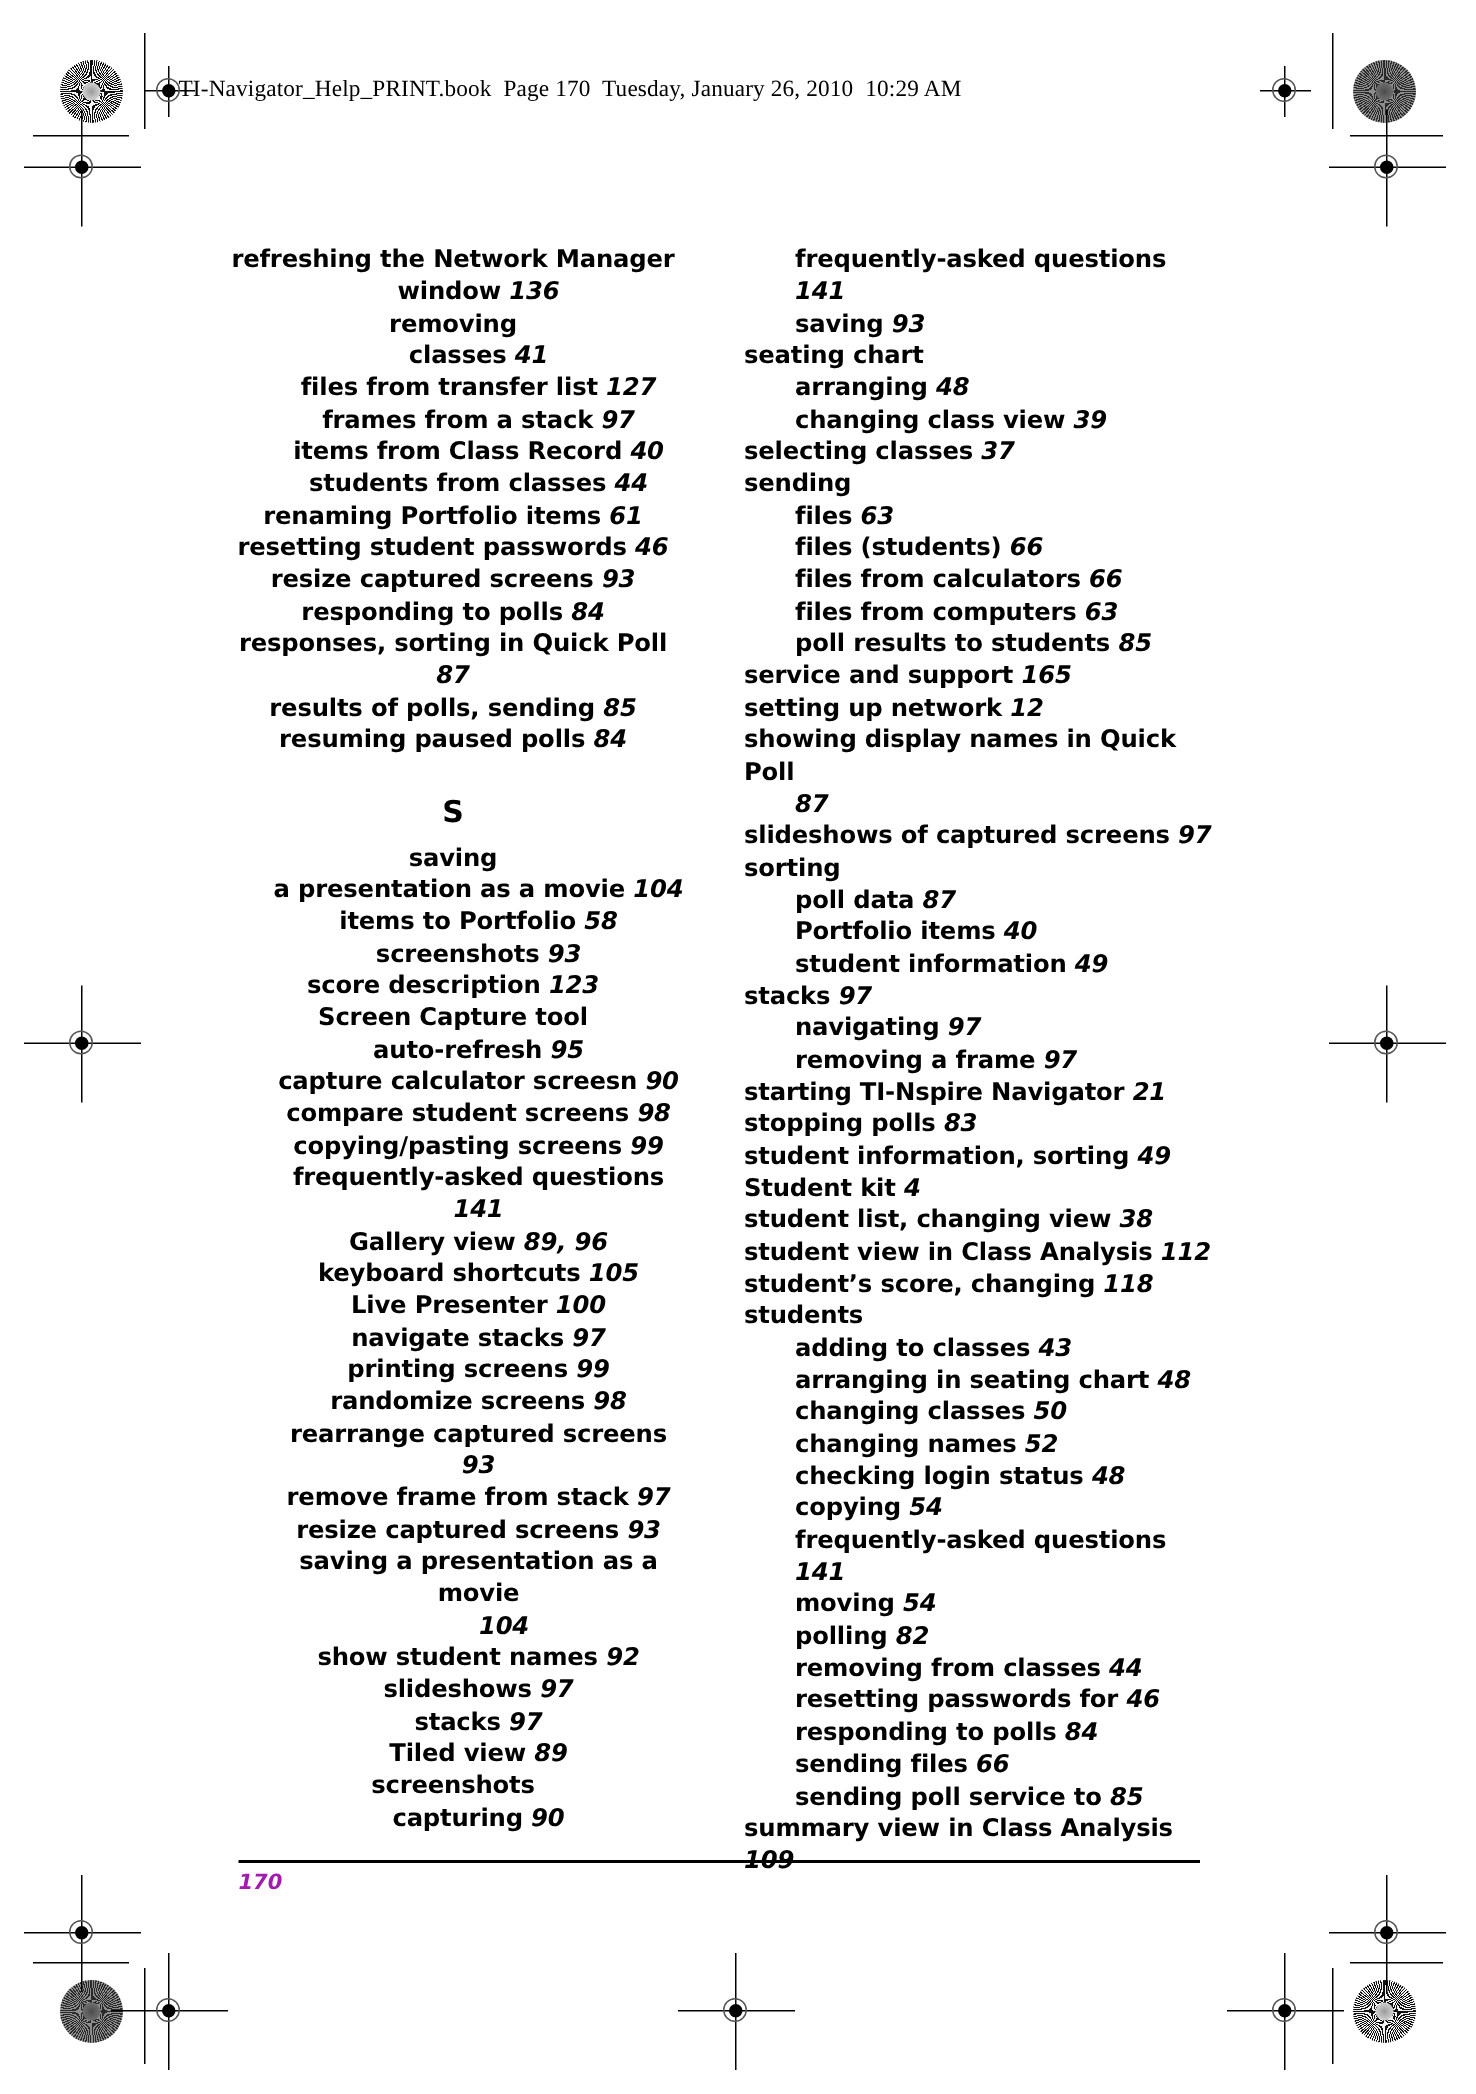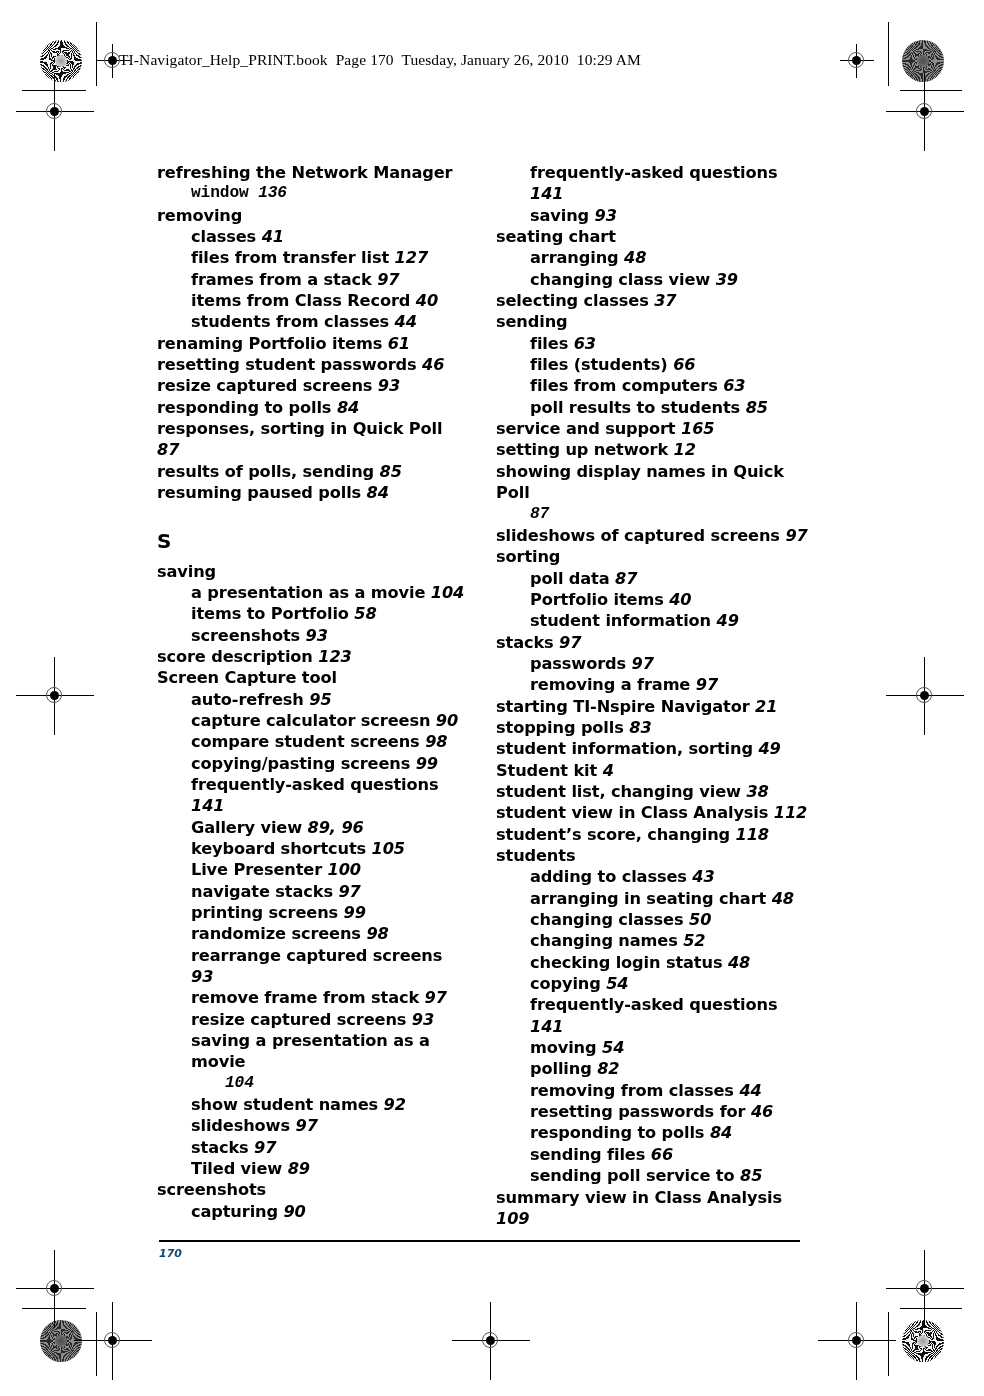--- a/index.html
+++ b/index.html
@@ -99,34 +99,34 @@
   #index-body {
     position: absolute;
     left: 0;
     top: 162px;
     width: 984px;
   }
   .column {
     position: absolute;
     top: 0;
   }
-  #col-left  { left: 157px; width: 310px; }
+  #col-left  { left: 147px; width: 310px; text-align: center; }
   #col-right { left: 496px; width: 312px; }
 
   .entry {
     font-size: 16.2px;
     line-height: 21.35px;
     color: #000;
     font-weight: 600;
     letter-spacing: -0.12px;
     white-space: pre-wrap;
   }
   .entry.lvl1 { padding-left: 0px; }
   .entry.lvl2 { padding-left: 34px; }
-  .entry .cont { display: block; padding-left: 34px; font-family: Liberation Mono, monospace; }
+  .entry .cont { display: block; padding-left: 34px; }
   .entry .pg {
     font-style: italic;
     font-weight: 600;
   }
   .section-letter {
     font-size: 20px;
     font-weight: 700;
     color: #000;
     margin-top: 26px;
     margin-bottom: 9px;
@@ -139,24 +139,24 @@
     left: 159px;
     top: 1240px;
     width: 641px;
     height: 2px;
     background: #000;
   }
   #page-number {
     position: absolute;
     left: 159px;
     top: 1247px;
-    font-size: 11px;
+    font-size: 14px;
     font-style: italic;
     font-weight: 600;
-    color: #0c4a6e;
+    color: #a21caf;
   }
 </style>
 </head>
 <body>
 
 <div id="page">
 
   <div>
 
     <div class="trim-line" style="left:96px; top:22px; width:1px; height:64px;"></div>
@@ -294,32 +294,33 @@
     <div class="column" id="col-right">
         <div class="entry lvl2"><span>frequently-asked questions </span><span class="pg">141</span></div>
         <div class="entry lvl2"><span>saving </span><span class="pg">93</span></div>
         <div class="entry lvl1"><span>seating chart</span></div>
         <div class="entry lvl2"><span>arranging </span><span class="pg">48</span></div>
         <div class="entry lvl2"><span>changing class view </span><span class="pg">39</span></div>
         <div class="entry lvl1"><span>selecting classes </span><span class="pg">37</span></div>
         <div class="entry lvl1"><span>sending</span></div>
         <div class="entry lvl2"><span>files </span><span class="pg">63</span></div>
         <div class="entry lvl2"><span>files (students) </span><span class="pg">66</span></div>
+        <div class="entry lvl2"><span>files from calculators </span><span class="pg">66</span></div>
         <div class="entry lvl2"><span>files from computers </span><span class="pg">63</span></div>
         <div class="entry lvl2"><span>poll results to students </span><span class="pg">85</span></div>
         <div class="entry lvl1"><span>service and support </span><span class="pg">165</span></div>
         <div class="entry lvl1"><span>setting up network </span><span class="pg">12</span></div>
         <div class="entry lvl1"><span>showing display names in Quick Poll</span><span class="cont"><span></span><span class="pg">87</span></span></div>
         <div class="entry lvl1"><span>slideshows of captured screens </span><span class="pg">97</span></div>
         <div class="entry lvl1"><span>sorting</span></div>
         <div class="entry lvl2"><span>poll data </span><span class="pg">87</span></div>
         <div class="entry lvl2"><span>Portfolio items </span><span class="pg">40</span></div>
         <div class="entry lvl2"><span>student information </span><span class="pg">49</span></div>
         <div class="entry lvl1"><span>stacks </span><span class="pg">97</span></div>
-        <div class="entry lvl2"><span>passwords </span><span class="pg">97</span></div>
+        <div class="entry lvl2"><span>navigating </span><span class="pg">97</span></div>
         <div class="entry lvl2"><span>removing a frame </span><span class="pg">97</span></div>
         <div class="entry lvl1"><span>starting TI-Nspire Navigator </span><span class="pg">21</span></div>
         <div class="entry lvl1"><span>stopping polls </span><span class="pg">83</span></div>
         <div class="entry lvl1"><span>student information, sorting </span><span class="pg">49</span></div>
         <div class="entry lvl1"><span>Student kit </span><span class="pg">4</span></div>
         <div class="entry lvl1"><span>student list, changing view </span><span class="pg">38</span></div>
         <div class="entry lvl1"><span>student view in Class Analysis </span><span class="pg">112</span></div>
         <div class="entry lvl1"><span>student’s score, changing </span><span class="pg">118</span></div>
         <div class="entry lvl1"><span>students</span></div>
         <div class="entry lvl2"><span>adding to classes </span><span class="pg">43</span></div>

